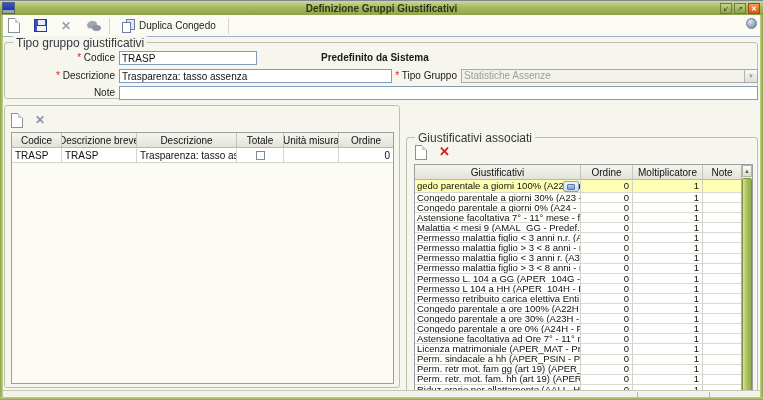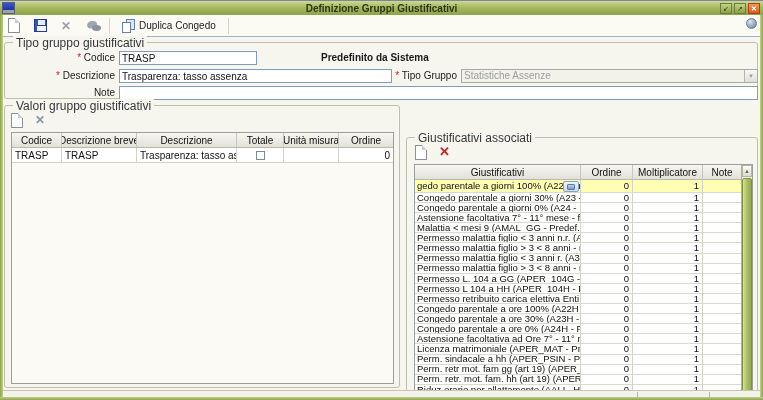--- a/index.html
+++ b/index.html
@@ -163,21 +163,20 @@
       </div>
     </div>
 
     <div class="frow" style="top:43px; left:0; right:0;">
       <span class="flabel" style="left:0; width:110px;">Note</span>
       <input class="finput" style="left: 114px; width: 639px;" value="">
     </div>
   </div>
 
   <div class="groupbox gb-left">
-    <div class="gb-title">Valori gruppo giustificativi</div>
     <div class="mini-toolbar">
       <span class="icon-newdoc"></span>
       <span class="icon-x-dim">✕</span>
     </div>
     <div class="ltable">
       <div class="lt-head">
         <div class="hcell w-codice">Codice</div>
         <div class="hcell w-breve">Descrizione breve</div>
         <div class="hcell w-descr">Descrizione</div>
         <div class="hcell w-tot">Totale</div>

